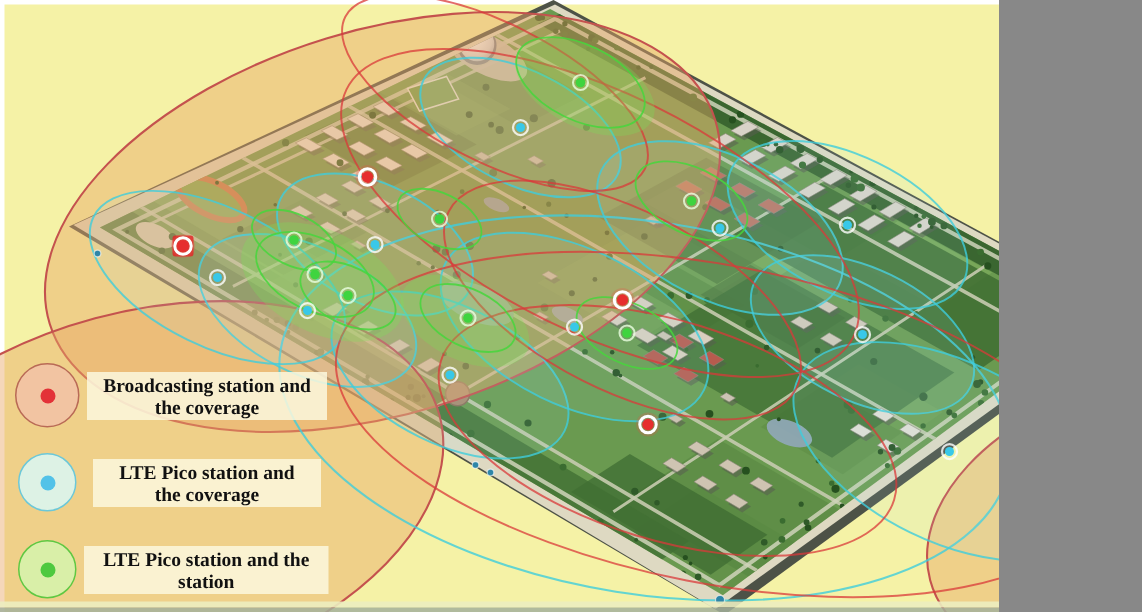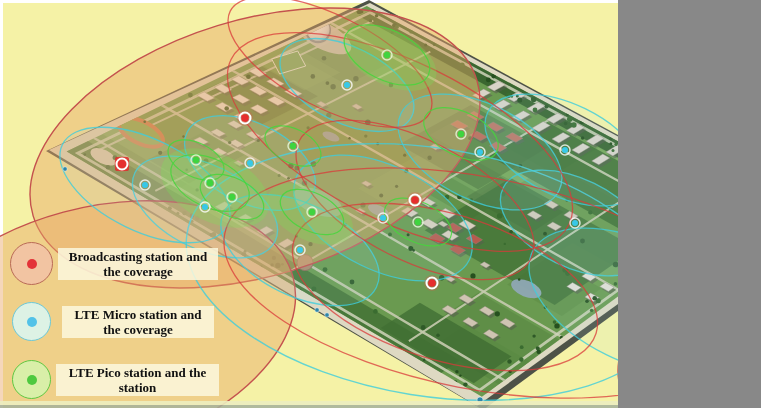--- a/index.html
+++ b/index.html
@@ -1,19 +1,20 @@
 <!DOCTYPE html>
 <html><head>
 <meta charset="utf-8">
 <style>
   html,body{margin:0;padding:0;background:#888;}
   .stage{
     position:relative;width:618px;height:408px;overflow:hidden;
     background:#0ea5e9;
     font-family:"Liberation Serif","DejaVu Serif",serif;
+    padding-left:48px;
   }
   #scene{position:absolute;left:0;top:0;}
   .legend{position:absolute;left:0;top:0;width:100%;height:100%;pointer-events:none;}
   .legend-item{position:absolute;}
   .legend-marker{
     position:absolute;border-radius:50%;box-sizing:border-box;
     display:flex;align-items:center;justify-content:center;
   }
   .legend-dot{width:10px;height:10px;border-radius:50%;}
   .legend-text{
@@ -533,21 +534,21 @@
         <span>Broadcasting station and</span><br>
         <span>the coverage</span>
       </div>
     </div>
 
     <div class="legend-item">
       <div class="legend-marker" id="lm1" style="left: 12px; top: 302px; width: 39px; height: 39px; background: rgb(221, 242, 229); border: 1.6px solid rgb(108, 200, 216);">
         <div class="legend-dot" id="ld1" style="background: rgb(82, 194, 232);"></div>
       </div>
       <div class="legend-text" style="left:62px;top:306px;width:144px;">
-        <span>LTE Micro station and</span><br>
+        <span>LTE Pico station and</span><br>
         <span>the coverage</span>
       </div>
     </div>
 
     <div class="legend-item">
       <div class="legend-marker" id="lm2" style="left: 12px; top: 360px; width: 39px; height: 39px; background: rgb(217, 239, 168); border: 1.6px solid rgb(95, 200, 66);">
         <div class="legend-dot" id="ld2" style="background: rgb(78, 201, 63);"></div>
       </div>
       <div class="legend-text" style="left:56px;top:364px;width:155px;">
         <span>LTE Pico station and the</span><br>

